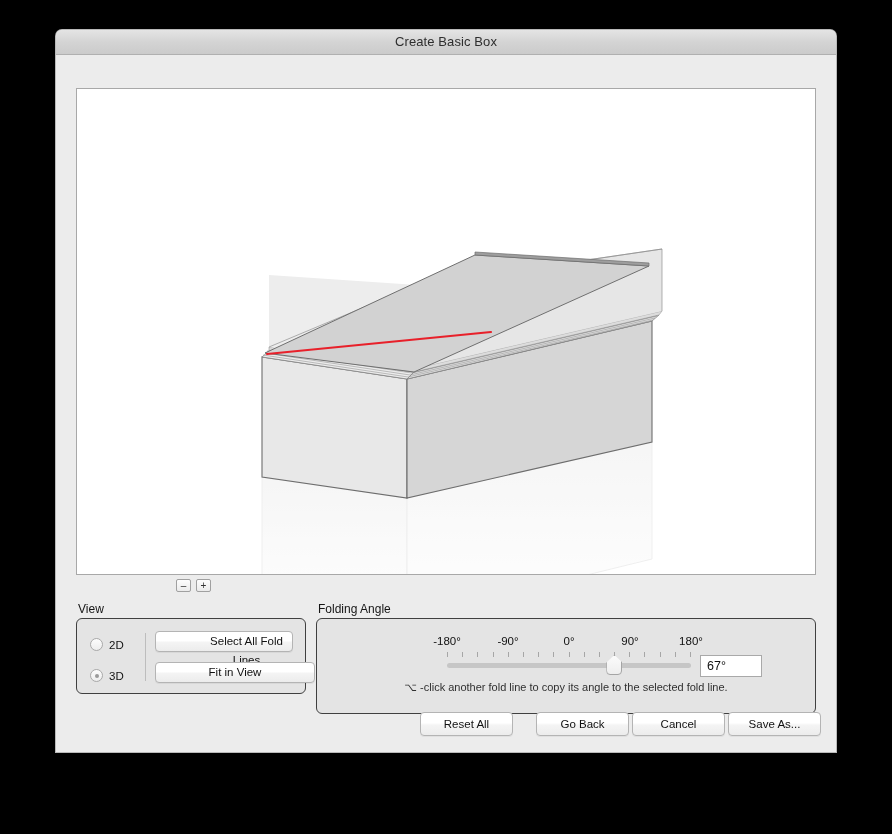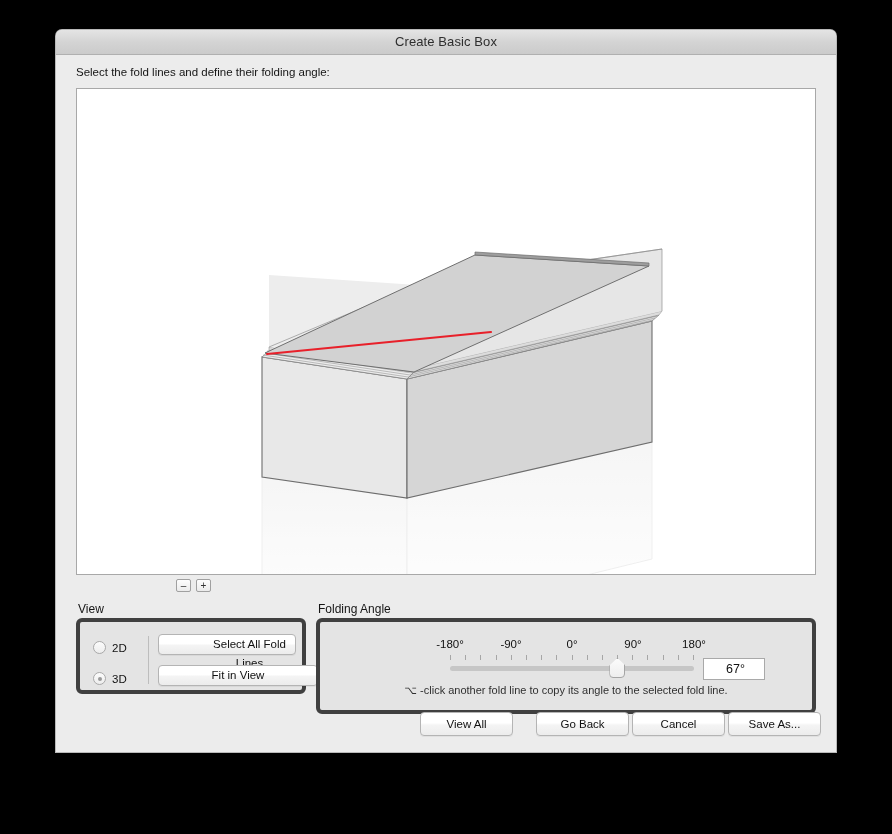--- a/index.html
+++ b/index.html
@@ -95,21 +95,21 @@
 
   
   .group-label {
     position: absolute;
     font-size: 12px;
     color: #151515;
   }
   .group-box {
     position: absolute;
     background: #e4e4e4;
-    border: 4px solid #404040;
+    border: 1px solid #404040;
     border-radius: 6px;
     box-sizing: border-box;
   }
 
   #view-label   { left: 22px;  top: 572px; }
   #view-box     { left: 20px;  top: 588px; width: 230px; height: 76px; }
 
   #fold-label   { left: 262px; top: 572px; }
   #fold-box     { left: 260px; top: 588px; width: 500px; height: 96px; }
 
@@ -211,21 +211,21 @@
     left: 383px;
     top: 36px;
     width: 62px;
     height: 22px;
     background: #ffffff;
     border: 1px solid #a9a9a9;
     box-sizing: border-box;
     font-size: 12.5px;
     color: #111;
     line-height: 20px;
-    padding-left: 22px;
+    padding-left: 6px;
   }
   #fold-hint {
     position: absolute;
     left: 0; right: 0;
     top: 62px;
     text-align: center;
     font-size: 11px;
     color: #303030;
   }
 
@@ -244,21 +244,20 @@
 </style>
 </head>
 <body>
 
 <div id="dialog">
 
   <div id="titlebar">
     <div id="title-text">Create Basic Box</div>
   </div>
 
-  <div id="instruction">Select the fold lines and define their folding angle:</div>
 
   <div id="canvas-frame" style="background: rgb(255, 255, 255);">
     <svg width="738" height="485" viewBox="0 0 738 485">
       <defs>
         <linearGradient id="reflGrad" x1="0" y1="0" x2="0" y2="1">
           <stop offset="0%" stop-color="#efefef"></stop>
           <stop offset="100%" stop-color="#ffffff"></stop>
         </linearGradient>
       </defs>
 
@@ -366,18 +365,18 @@
         <i style="left: 243px;"></i>
       </div>
     <div id="slider-track"></div>
     <div id="slider-thumb" style="left: 297.411px;"></div>
 
     <div id="angle-field">67°</div>
 
     <div id="fold-hint">⌥ -click another fold line to copy its angle to the selected fold line.</div>
   </div>
 
-  <div class="push-btn bottom-btn" id="btn-reset">View All</div>
+  <div class="push-btn bottom-btn" id="btn-reset">Reset All</div>
   <div class="push-btn bottom-btn" id="btn-goback">Go Back</div>
   <div class="push-btn bottom-btn" id="btn-cancel">Cancel</div>
   <div class="push-btn bottom-btn" id="btn-saveas">Save As...</div>
 
 </div>
 
 </body></html>

